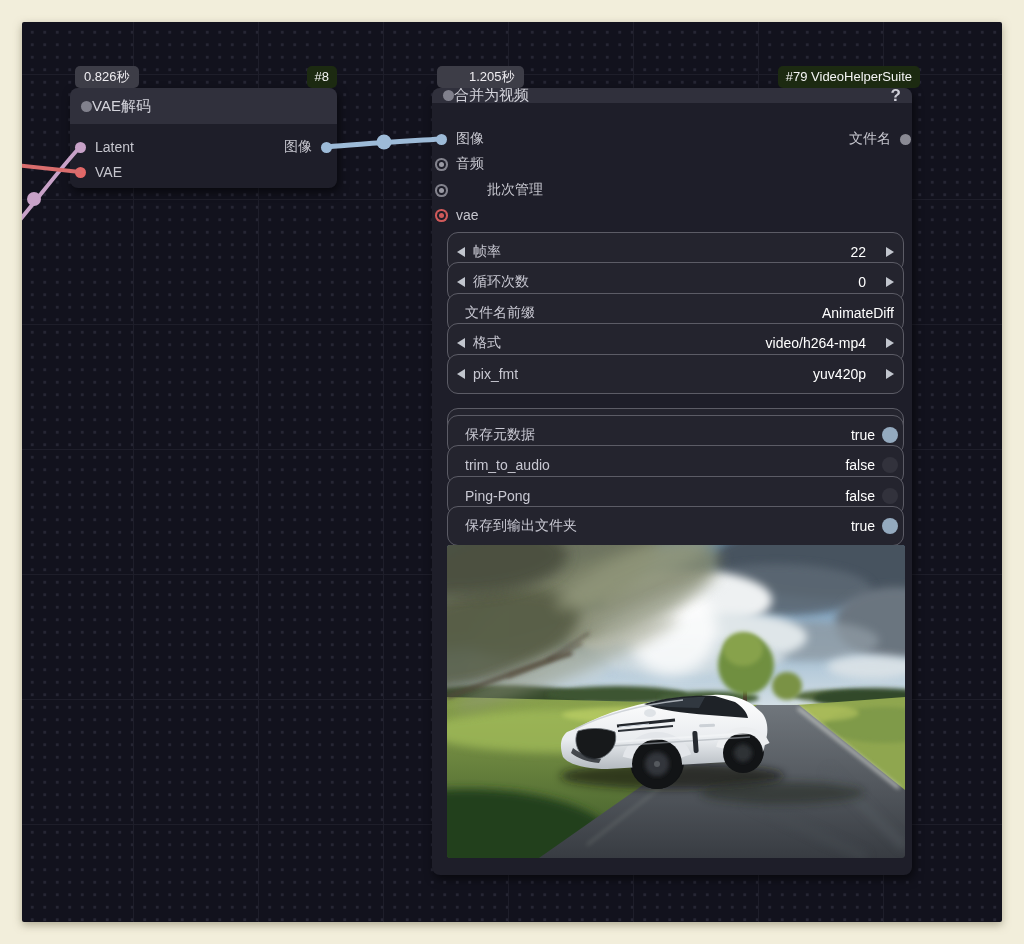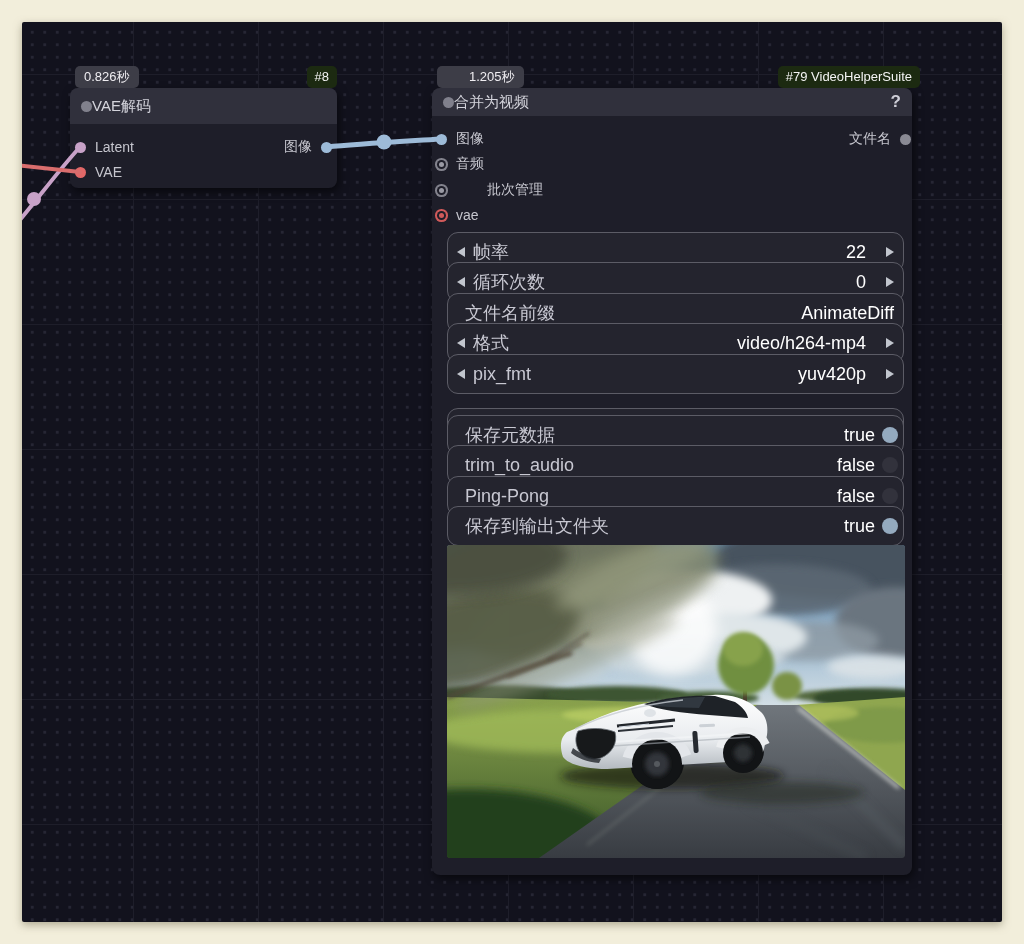--- a/index.html
+++ b/index.html
@@ -26,21 +26,21 @@
   .node{
     position:absolute;background:#1e1e29;border-radius:8px;z-index:2;
     box-shadow:2px 4px 10px rgba(0,0,0,.55);
     color:#c6c6ce;
   }
   .titlebar{
     background:#30303c;border-radius:8px 8px 0 0;
     display:flex;align-items:center;padding:0 11px;box-sizing:border-box;
   }
   .node1 .titlebar{height:36px;}
-  .node2 .titlebar{height:28px;}
+  .node2 .titlebar{height:15px;}
   .collapse-dot{width:11px;height:11px;border-radius:50%;background:#80808c;flex-shrink:0;}
   .title-text{color:#d4d4dc;font-size:15px;white-space:nowrap;}
   .help{margin-left:auto;color:#cfcfd8;font-size:17px;font-weight:bold;}
   .timing{
     position:absolute;top:-22px;height:22px;line-height:22px;background:#3d3d47;
     color:#efedf1;font-size:13px;padding:0 9px;border-radius:5px;white-space:nowrap;
   }
   .idbadge{
     position:absolute;top:-22px;height:22px;line-height:22px;background:#1c2a11;
     color:#f4f4f4;font-size:13px;padding:0 8px;border-radius:5px;white-space:nowrap;
@@ -52,21 +52,21 @@
   .dot-ring{width:5px;height:5px;border-radius:50%;}
   .c-latent{background:#c8a2c8;}
   .c-vae{background:#e26868;}
   .c-image{background:#9dbbd8;}
   .c-gray{background:#8a8a94;}
   .ring-gray{background:#9a9aa4;box-shadow:0 0 0 2px #1e1e29,0 0 0 4px #83838d;}
   .ring-red{background:#d05a5a;box-shadow:0 0 0 2px #1e1e29,0 0 0 4px #d05a5a;}
   .widget{
     position:absolute;left:15px;width:457px;height:40px;box-sizing:border-box;
     background:#24242e;border:1px solid #5c5c66;border-radius:11px;
-    display:flex;align-items:center;padding:0 9px;font-size:18px;color:#c8c8d2;
+    display:flex;align-items:center;padding:0 9px;font-size:14px;color:#c8c8d2;
   }
   .arrow-l{width:0;height:0;border-top:5px solid transparent;border-bottom:5px solid transparent;
     border-right:8px solid #c2c6ce;flex-shrink:0;}
   .arrow-r{width:0;height:0;border-top:5px solid transparent;border-bottom:5px solid transparent;
     border-left:8px solid #c2c6ce;flex-shrink:0;margin-left:12px;}
   .wlabel{margin-left:8px;white-space:nowrap;}
   .widget.plain .wlabel{}
   .wvalue{margin-left:auto;color:#ffffff;white-space:nowrap;}
   .widget.stepper .wvalue{margin-right:8px;}
   .tdot{width:16px;height:16px;border-radius:50%;margin-left:7px;margin-right:-4px;flex-shrink:0;}

